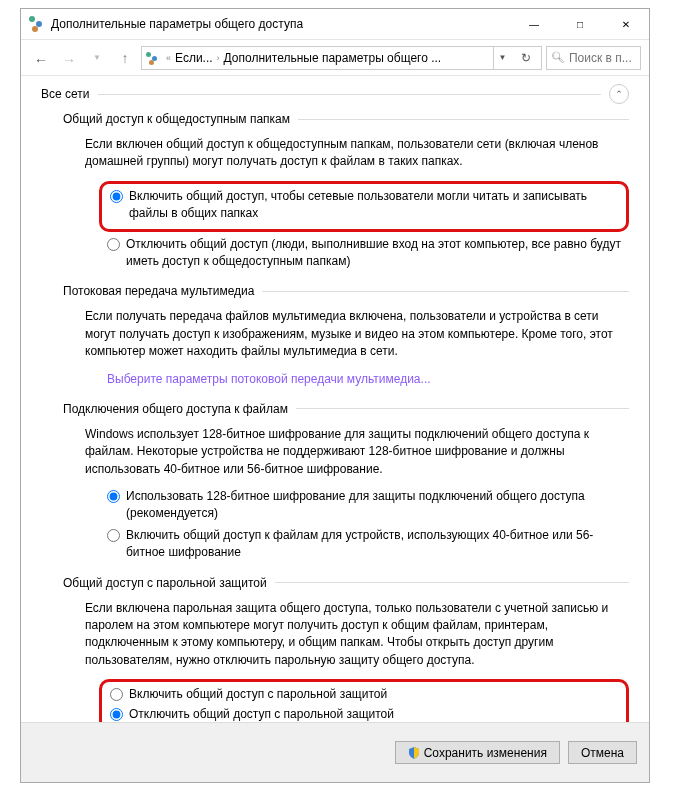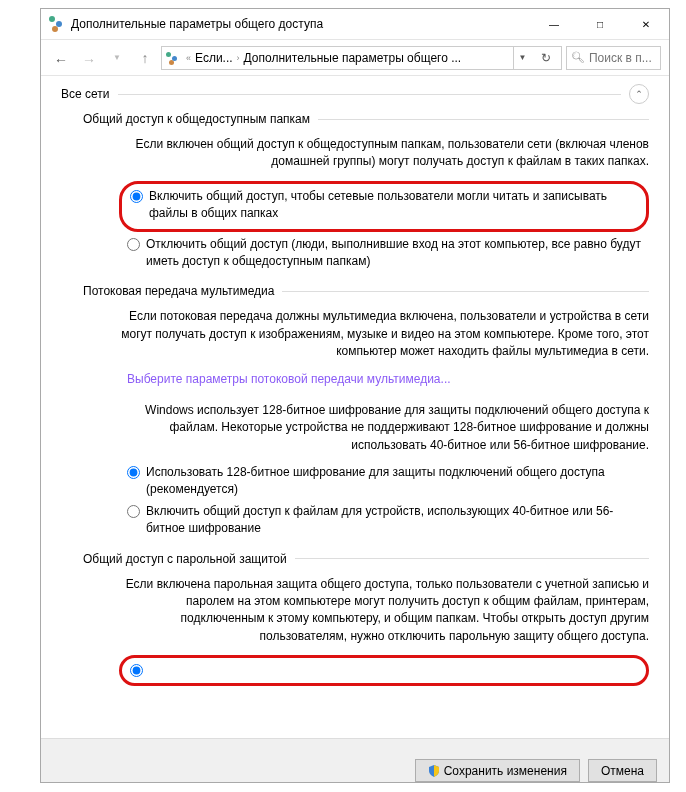--- a/index.html
+++ b/index.html
@@ -7,21 +7,21 @@
       font-family: "Segoe UI", Tahoma, sans-serif;
       font-size: 12px;
       background: #fff;
       color: #000;
       width: 686px;
       height: 792px;
       position: relative;
     }
     .window {
       position: absolute;
-      left: 40px;
+      left: 20px;
       top: 8px;
       width: 630px;
       height: 775px;
       border: 1px solid #a9a9a9;
       background: #fff;
       display: flex;
       flex-direction: column;
     }
     .titlebar {
       height: 31px;
@@ -151,48 +151,48 @@
       margin-bottom: 10px;
     }
     .section-title .line {
       flex: 1; height: 1px; background: #ddd; margin-left: 8px;
     }
     .section-body {
       margin-left: 22px;
       font-size: 12px;
       line-height: 1.45;
     }
-    .section-body p { margin-bottom: 10px; text-align: right; }
+    .section-body p { margin-bottom: 10px; }
     .radio-group { margin-left: 22px; }
     .radio-item {
       display: flex;
       align-items: flex-start;
       gap: 6px;
       margin-bottom: 4px;
       line-height: 1.45;
     }
     .radio-item input[type=radio] {
       margin-top: 2px;
       flex-shrink: 0;
     }
     .link { color: #8b5cf6; cursor: pointer; margin-left: 22px; display: inline-block; }
     .highlight {
       border: 3px solid #d11;
-      border-radius: 19px;
+      border-radius: 10px;
       padding: 4px 8px;
       margin-left: 14px;
       margin-bottom: 4px;
     }
     .highlight .radio-item { margin-bottom: 2px; }
     .footer {
-      height: 44px;
+      height: 60px;
       border-top: 1px solid #ddd;
       background: #f0f0f0;
       display: flex;
-      align-items: flex-end;
+      align-items: center;
       justify-content: flex-end;
       padding: 0 12px;
       gap: 8px;
     }
     .btn {
       height: 23px;
       padding: 0 12px;
       border: 1px solid #adadad;
       background: #e1e1e1;
       font-size: 12px;
@@ -269,26 +269,30 @@
         </div>
       </div>
     </div>
 
     <div class="section">
       <div class="section-title">
         <span>Потоковая передача мультимедиа</span>
         <div class="line"></div>
       </div>
       <div class="section-body">
-        <p>Если потоковая передача должны мультимедиа включена, пользователи и устройства в сети могут получать доступ к изображениям, музыке и видео на этом компьютере. Кроме того, этот компьютер может находить файлы мультимедиа в сети.</p>
+        <p>Если получать передача файлов мультимедиа включена, пользователи и устройства в сети могут получать доступ к изображениям, музыке и видео на этом компьютере. Кроме того, этот компьютер может находить файлы мультимедиа в сети.</p>
         <span class="link">Выберите параметры потоковой передачи мультимедиа...</span>
       </div>
     </div>
 
     <div class="section">
+      <div class="section-title">
+        <span>Подключения общего доступа к файлам</span>
+        <div class="line"></div>
+      </div>
       <div class="section-body">
         <p>Windows использует 128-битное шифрование для защиты подключений общего доступа к файлам. Некоторые устройства не поддерживают 128-битное шифрование и должны использовать 40-битное или 56-битное шифрование.</p>
         <div class="radio-group">
           <label class="radio-item">
             <input type="radio" name="enc" checked="" style="">
             <span>Использовать 128-битное шифрование для защиты подключений общего доступа (рекомендуется)</span>
           </label>
           <label class="radio-item">
             <input type="radio" name="enc" style="">
             <span>Включить общий доступ к файлам для устройств, использующих 40-битное или 56-битное шифрование</span>
@@ -299,21 +303,26 @@
 
     <div class="section" style="margin-bottom:6px;">
       <div class="section-title">
         <span>Общий доступ с парольной защитой</span>
         <div class="line"></div>
       </div>
       <div class="section-body">
         <p>Если включена парольная защита общего доступа, только пользователи с учетной записью и паролем на этом компьютере могут получить доступ к общим файлам, принтерам, подключенным к этому компьютеру, и общим папкам. Чтобы открыть доступ другим пользователям, нужно отключить парольную защиту общего доступа.</p>
         <div class="highlight">
           <label class="radio-item">
+            <input type="radio" name="pwd" style="">
+            <span>Включить общий доступ с парольной защитой</span>
+          </label>
+          <label class="radio-item">
             <input type="radio" name="pwd" checked="" style="">
+            <span>Отключить общий доступ с парольной защитой</span>
           </label>
         </div>
       </div>
     </div>
 
   </div>
 
   <div class="footer">
     <button class="btn">
       <svg class="shield" viewBox="0 0 12 12">

